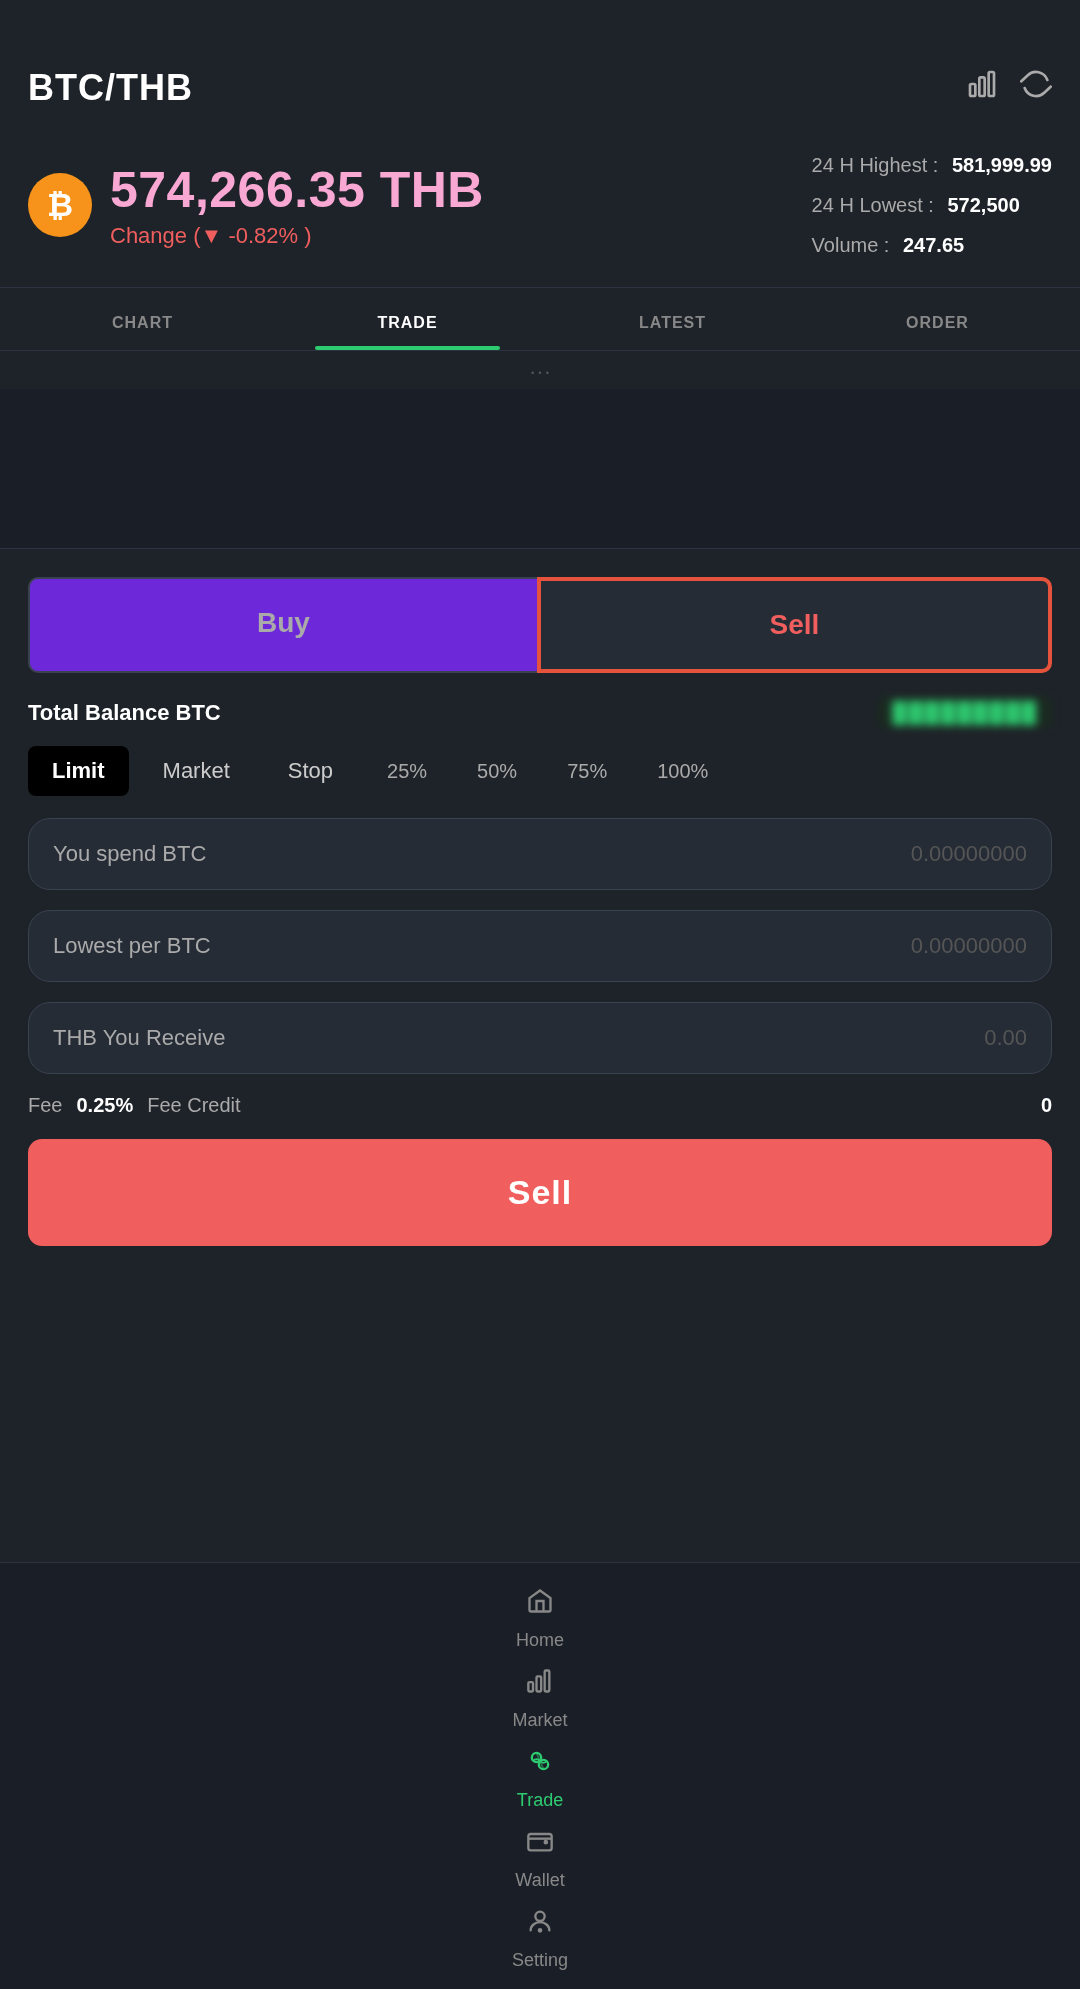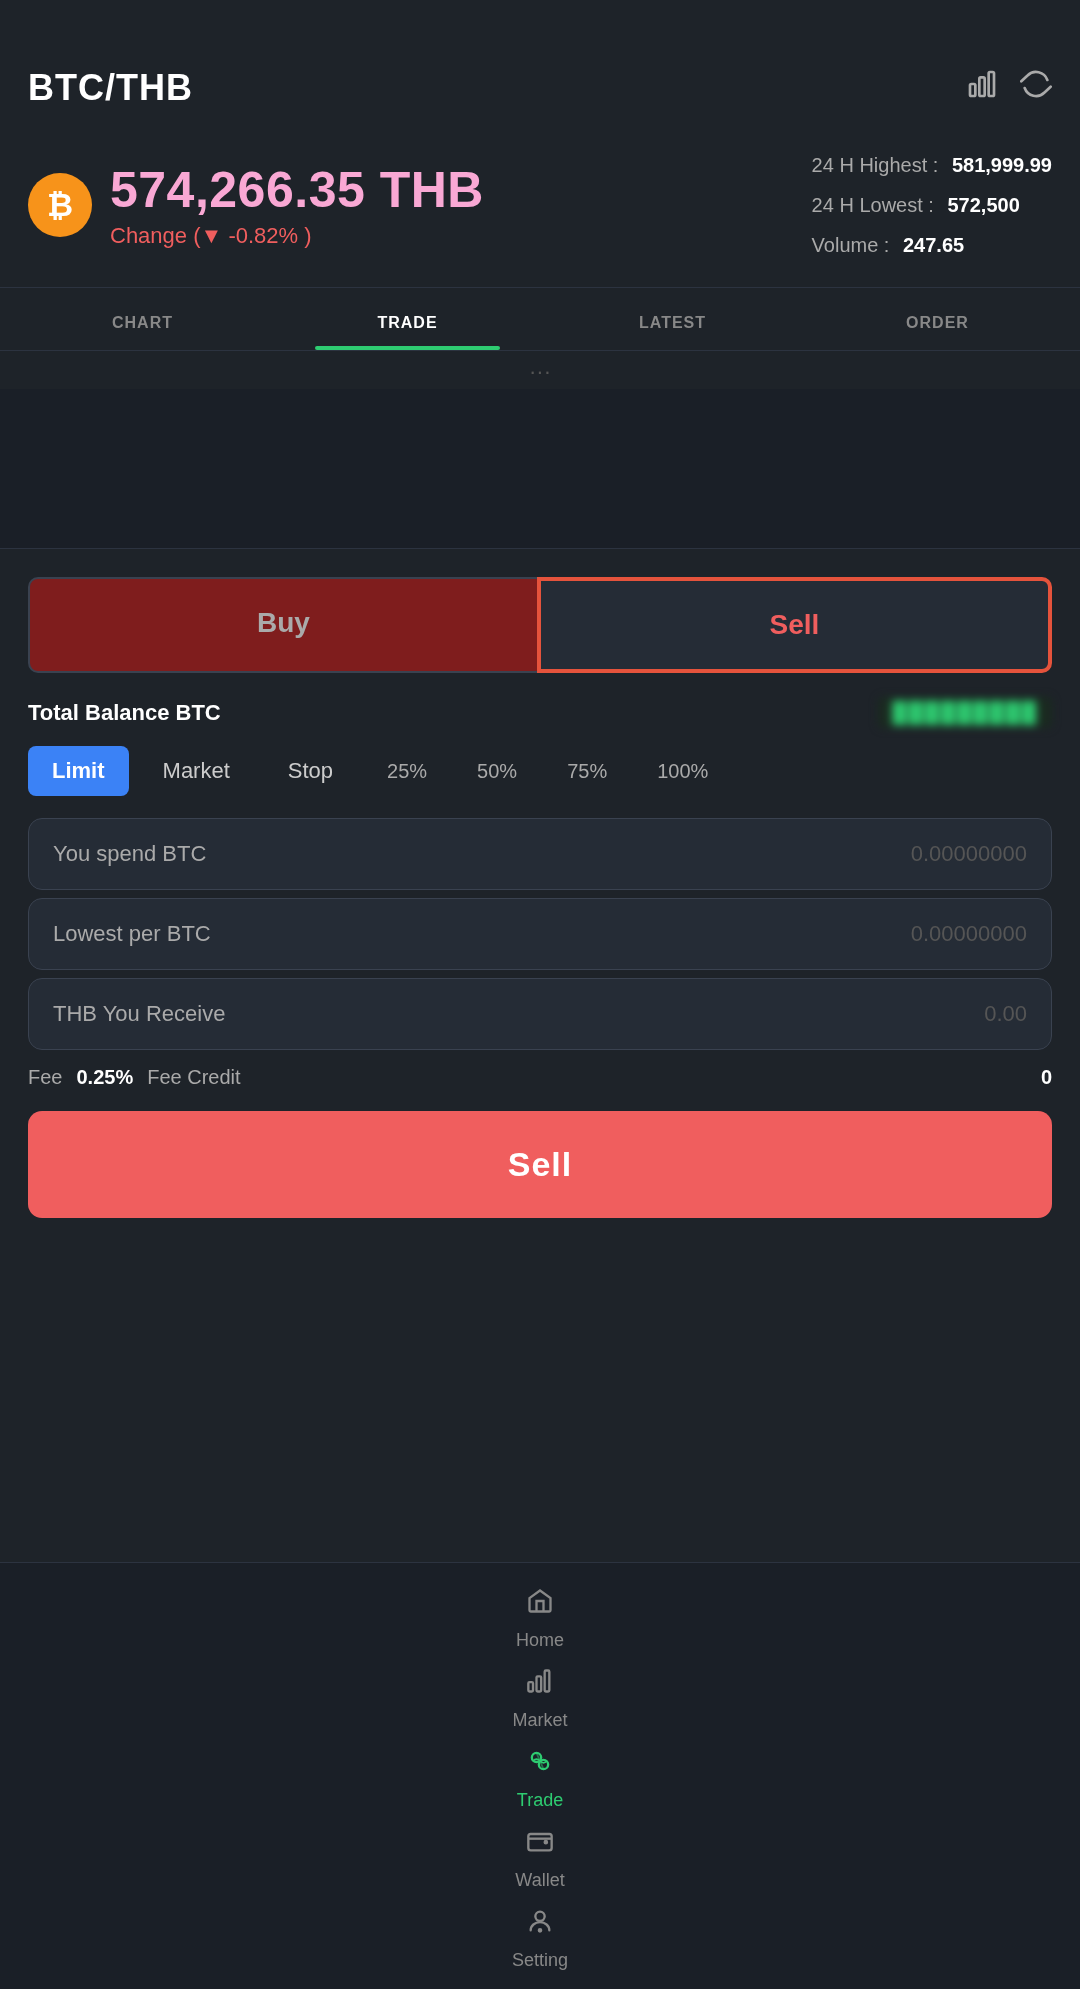--- a/index.html
+++ b/index.html
@@ -149,21 +149,21 @@
       margin-bottom: 24px;
     }
     .toggle-btn {
       flex: 1;
       padding: 28px 0;
       font-size: 28px;
       font-weight: 600;
       text-align: center;
       cursor: pointer;
       border: 2px solid #3a4250;
-      background: #7f1d1d;
+      background: #6d28d9;
       color: #aaa;
       border-radius: 10px;
     }
     .toggle-btn:first-child {
       border-radius: 10px 0 0 10px;
       margin-right: -2px;
     }
     .toggle-btn:last-child {
       border-radius: 0 10px 10px 0;
     }
@@ -207,42 +207,42 @@
     .order-type-btn {
       padding: 12px 24px;
       font-size: 22px;
       border-radius: 8px;
       cursor: pointer;
       border: none;
       color: #ccc;
       background: transparent;
     }
     .order-type-btn.active {
-      background: #3b82f6;
+      background: #000000;
       color: #fff;
       font-weight: 600;
     }
     .percent-btn {
       padding: 10px 20px;
       font-size: 20px;
       border-radius: 6px;
       border: none;
       background: transparent;
       color: #aaa;
       cursor: pointer;
     }
 
     
     .input-field {
       display: flex;
       background: #252c36;
       border: 1px solid #3a4250;
-      border-radius: 14px;
+      border-radius: 22px;
       padding: 22px 24px;
-      margin-bottom: 8px;
+      margin-bottom: 20px;
     }
     .input-label {
       font-size: 22px;
       color: #aaa;
       flex: 1;
     }
     .input-value {
       font-size: 22px;
       color: #555;
     }

